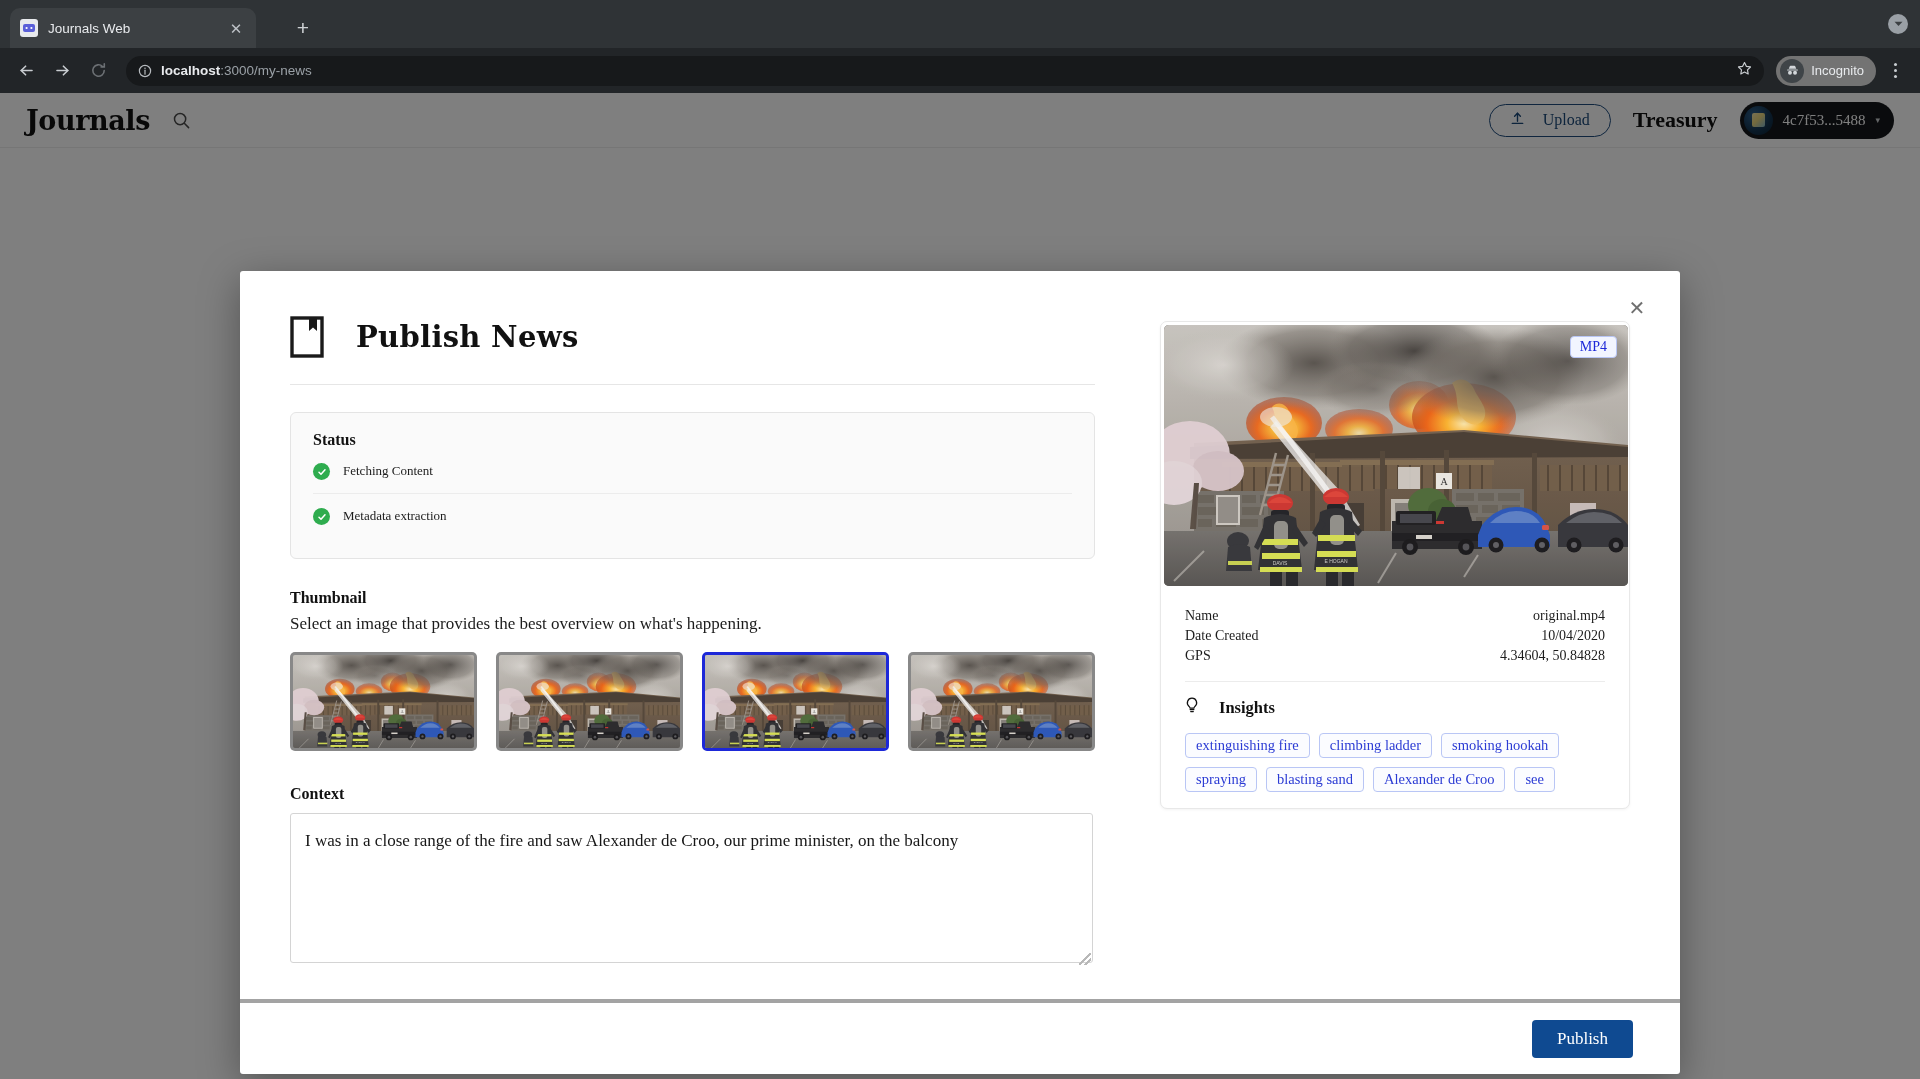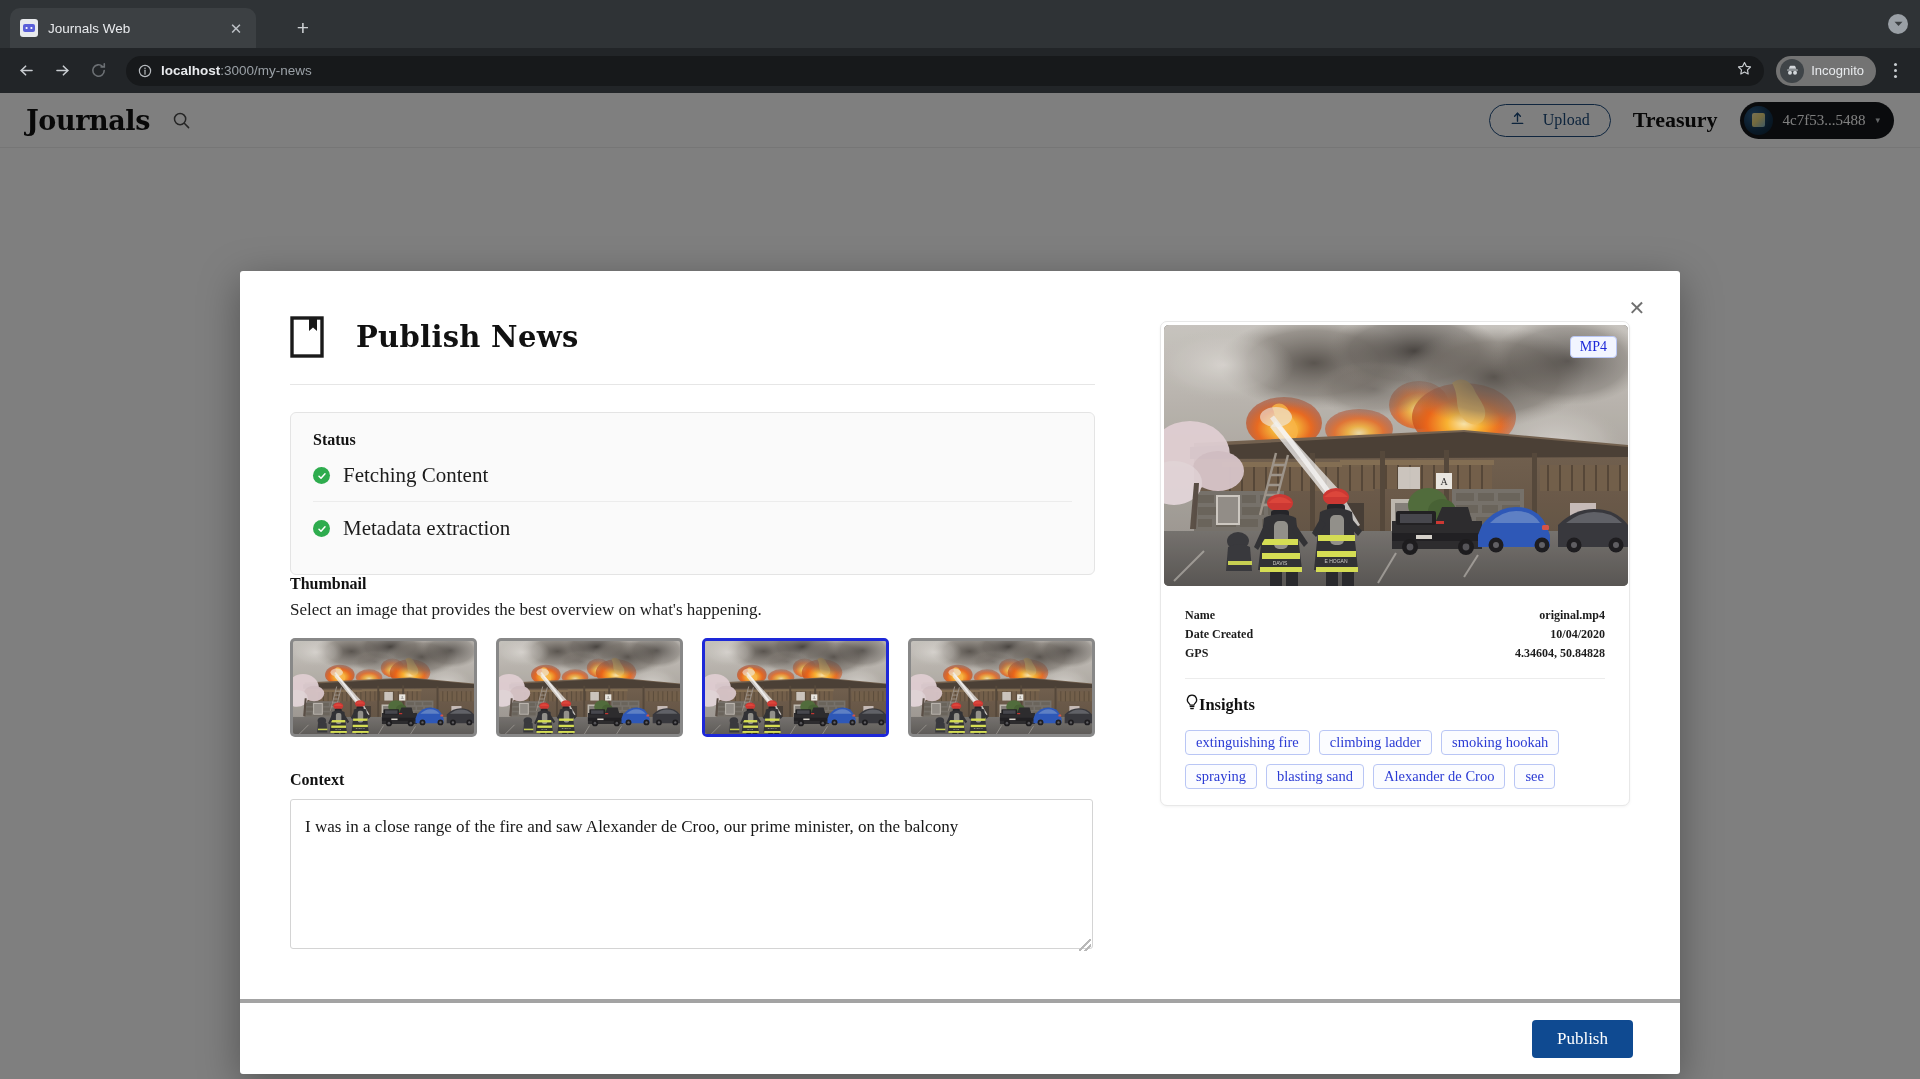--- a/index.html
+++ b/index.html
@@ -160,31 +160,31 @@
     font-family: "DejaVu Serif", serif; letter-spacing: 0.3px;
   }
   .title-rule { height: 1px; background: #e6e6e6; margin: 26px 0 0 0; }
 
   .status-card {
     margin-top: 27px; border: 1px solid #e4e4e4; border-radius: 6px;
     background: #fafafa; padding: 18px 22px 20px 22px;
   }
   .status-head { font-size: 16px; font-weight: 700; color: #111; }
   .status-row {
-    display: flex; align-items: center; gap: 13px;
-    padding: 14px 0 13px 0; font-size: 21px; color: #1c1c1c;
+    display: flex; align-items: flex-start; gap: 13px;
+    padding: 14px 0 13px 0; font-size: 13px; color: #1c1c1c;
   }
   .status-row + .status-row { border-top: 1px solid #ececec; }
   .check {
     width: 17px; height: 17px; border-radius: 50%; background: #2eac4e;
     display: flex; align-items: center; justify-content: center; flex: none;
   }
 
   .section-label { font-size: 16px; font-weight: 700; color: #111; }
-  .thumb-block { }
+  .thumb-block { margin-top: 30px; }
   .section-sub { font-size: 17px; color: #1c1c1c; margin-top: 7px; }
   .thumb-row { display: flex; gap: 19px; margin-top: 18px; }
   .thumb {
     width: 194px; height: 99px; border-radius: 5px; overflow: hidden;
     border: 3px solid transparent; position: relative; background: #888;
   }
   .thumb.selected { border-color: #1d28d8; }
   .thumb .scene { position: absolute; inset: 0; }
 
   .ctx-block { margin-top: 34px; }
@@ -214,25 +214,25 @@
     border-radius: 5px; background: #666;
   }
   .mp4-badge {
     position: absolute; top: 11px; right: 11px; z-index: 5;
     background: #f2f5ff; border: 1px solid #b9c6f5; border-radius: 4px;
     color: #1d28d8; font-size: 14px; padding: 2px 9px;
   }
   .meta-list { padding: 20px 21px 0 21px; }
   .meta-row {
     display: flex; justify-content: space-between;
-    font-size: 12px; color: #1c1c1c; padding: 2px 0; font-weight: bold;
+    font-size: 14px; color: #1c1c1c; padding: 2px 0;
   }
   .meta-rule { height: 1px; background: #ececec; margin: 15px 21px 0 21px; }
   .insights-head {
-    display: flex; align-items: center; gap: 0;
+    display: flex; align-items: center; gap: 20px;
     padding: 15px 21px 0 21px; font-size: 16.5px; font-weight: 700; color: #111;
   }
   .tag-wrap {
     display: flex; flex-wrap: wrap; gap: 9px;
     padding: 14px 21px 0 21px; width: 420px;
   }
   .tag {
     border: 1px solid #b9c6f5; border-radius: 4px; background: #fbfcff;
     color: #2b3bd4; font-size: 14.5px; padding: 3px 10px; white-space: nowrap;
   }

